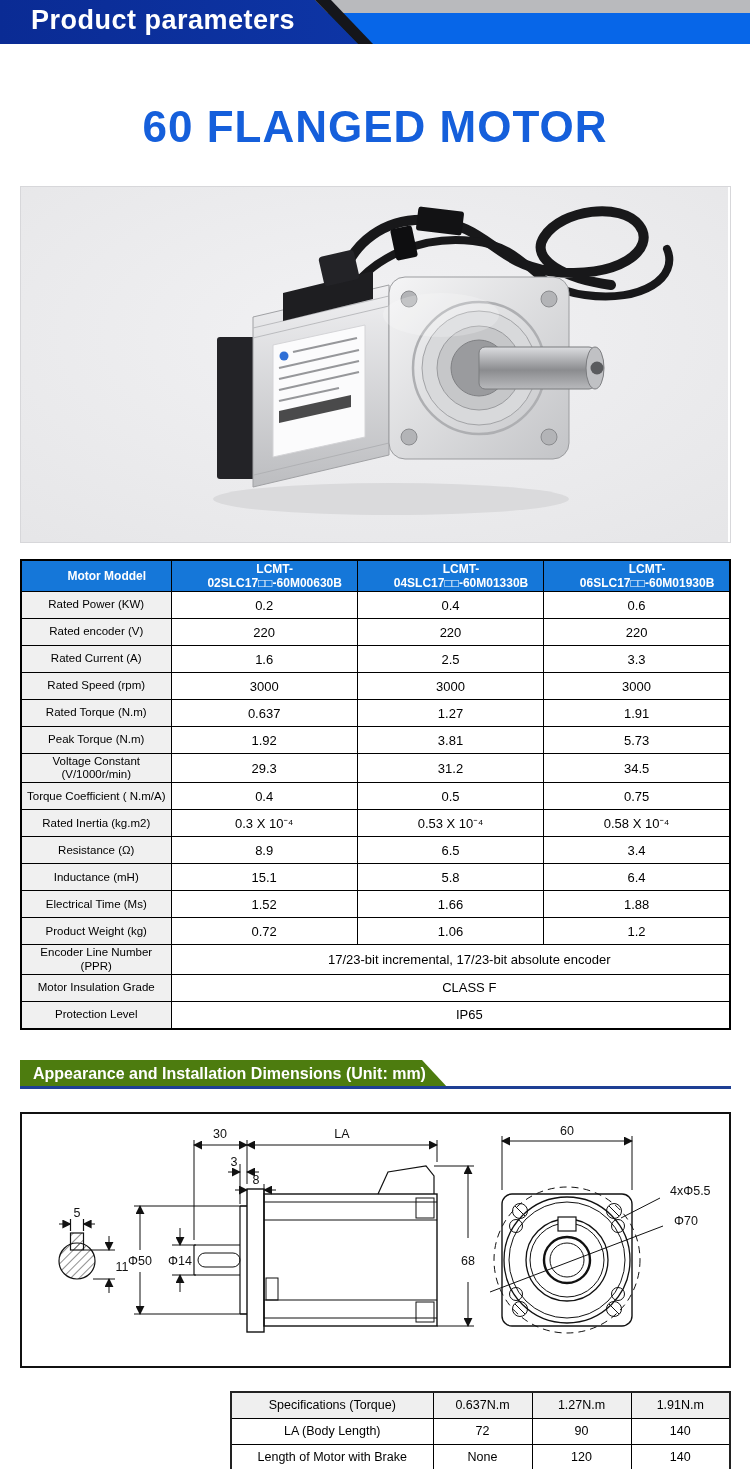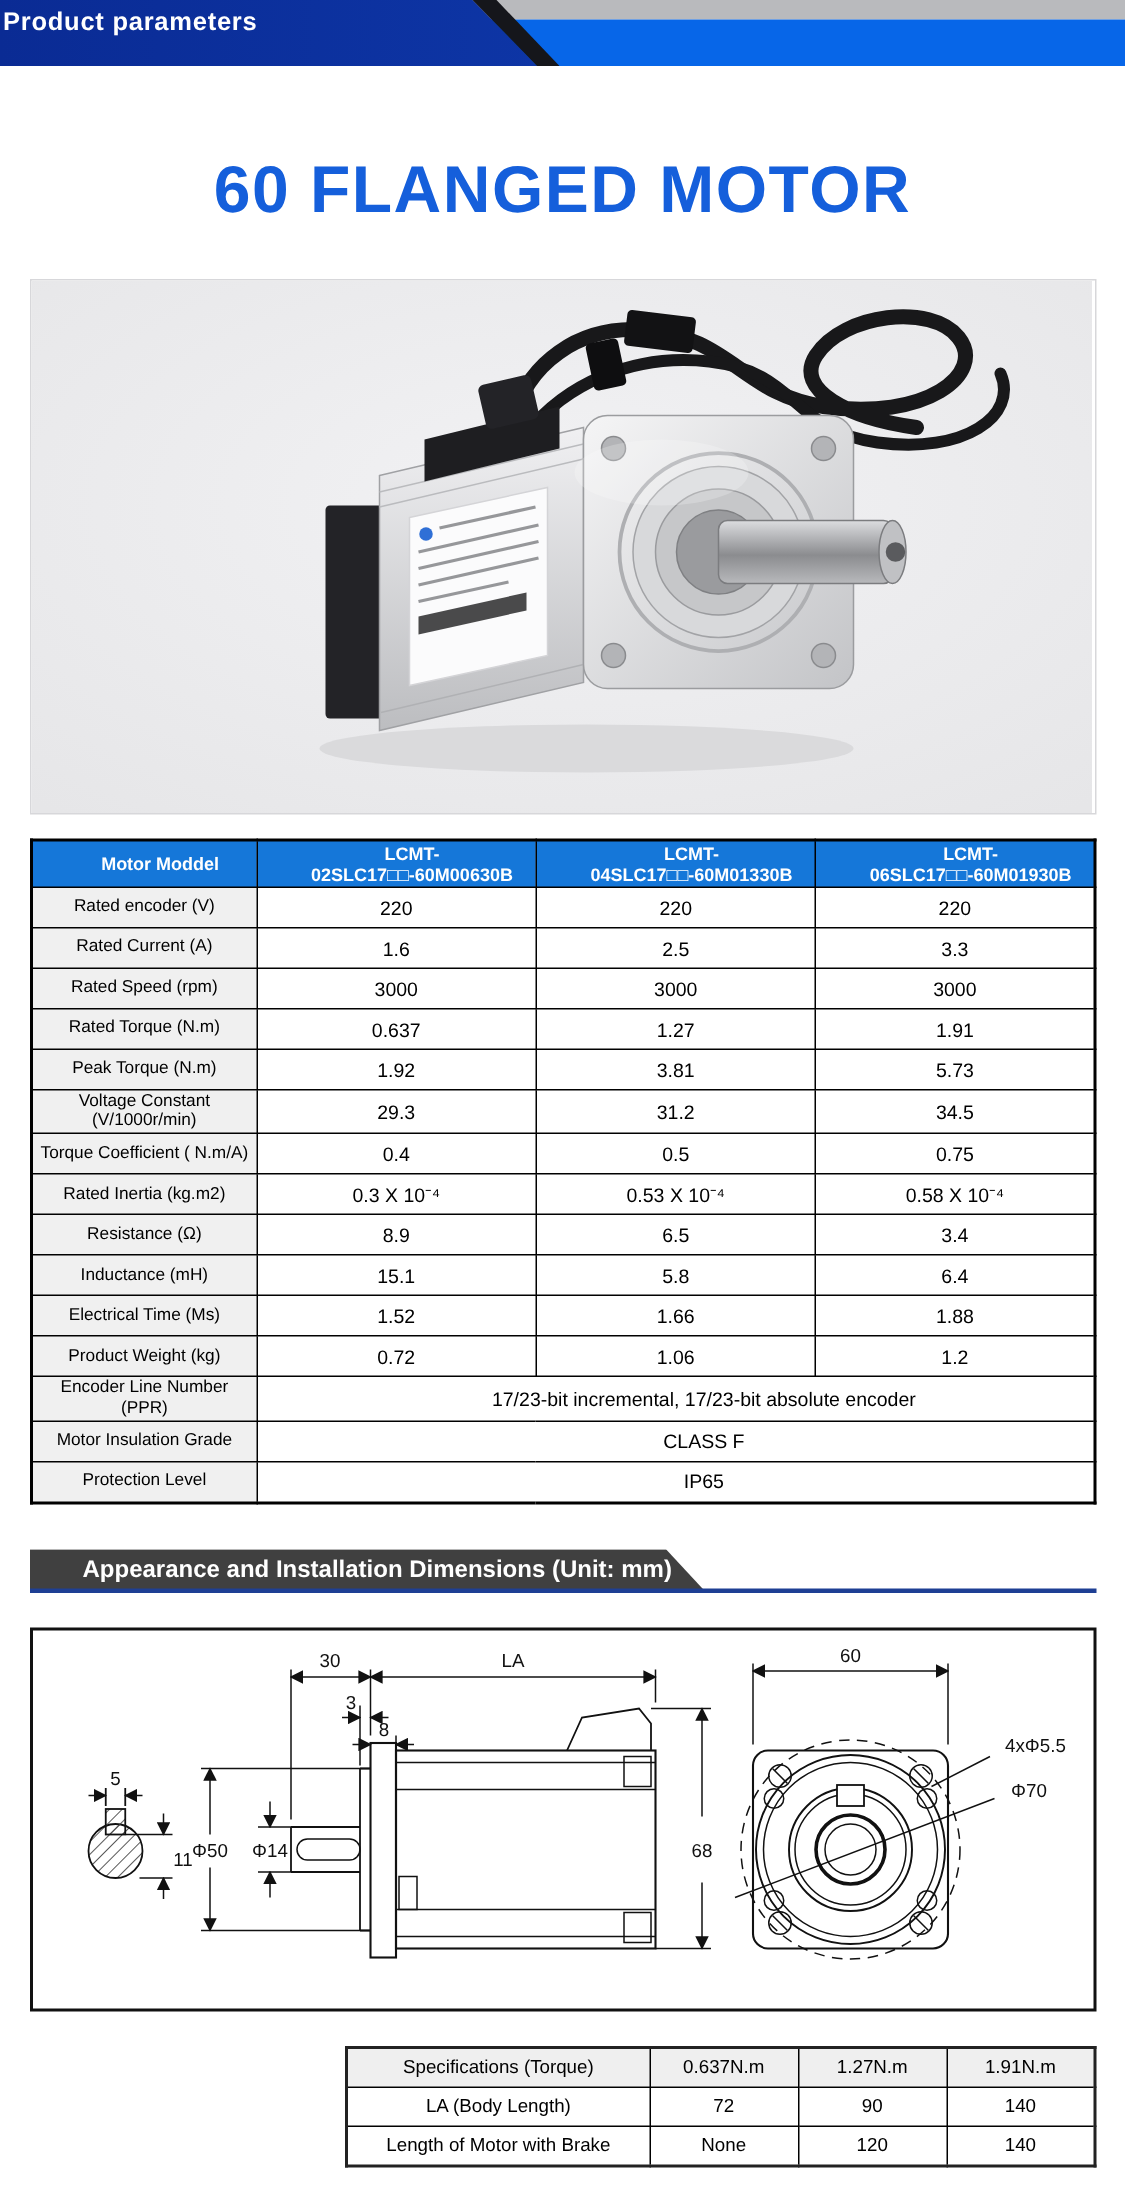--- a/index.html
+++ b/index.html
@@ -8,21 +8,21 @@
 
   
   .banner{position:relative;height:48px;background:#fff;}
   .banner .gray-strip{position:absolute;top:0;left:308px;right:0;height:13px;background:#b9babd;}
   .banner .blue-band{position:absolute;top:13px;left:0;right:0;bottom:4px;background:linear-gradient(90deg,#0a4ecb,#0766e8 45%,#0766e8);}
   .banner .dark-poly{position:absolute;top:0;left:0;width:100%;height:44px;
       background:linear-gradient(90deg,#0a2b94,#1140b8);
       clip-path:polygon(0 0,315px 0,358px 100%,0 100%);}
   .banner .dark-edge{position:absolute;top:0;left:0;width:100%;height:44px;background:#15161b;
       clip-path:polygon(315px 0,331px 0,373px 100%,358px 100%);}
-  .banner h1{position:absolute;left:2px;top:5px;margin:0;font-size:17px;font-weight:bold;
+  .banner h1{position:absolute;left:31px;top:5px;margin:0;font-size:27px;font-weight:bold;
       color:#fff;letter-spacing:.5px;z-index:3;}
 
   
   .page-title{margin-top:54px;text-align:center;font-size:44px;font-weight:bold;
       color:#155fdb;letter-spacing:1px;}
 
   
   .photo-box{margin:34px 19px 0 20px;border:1px solid #d7d7da;height:355px;overflow:hidden;}
   .photo-box svg{display:block;}
 
@@ -31,22 +31,22 @@
   .spec-table{margin:16px 0 0 20px;width:711px;table-layout:fixed;border:2px solid #000;}
   .spec-table td,.spec-table th{border:1px solid #000;text-align:center;vertical-align:middle;padding:1px 2px;}
   .spec-table thead th{background:#1577d9;color:#fff;font-weight:bold;font-size:12px;height:23px;padding-left:23px;}
   .spec-table col.c-label{width:150px;}
   .spec-table td.lbl{background:#f0f0f0;font-size:11.5px;height:24px;white-space:pre-line;line-height:1.15;}
   .spec-table td.val{background:#fff;font-size:13px;}
   .spec-table td.span-val{background:#fff;font-size:13px;padding-left:40px;}
 
   
   .ribbon{position:relative;height:31px;margin-top:30px;}
-  .ribbon .shape{position:absolute;left:20px;top:0;width:428px;height:28px;background:#404040;
-      clip-path:polygon(0 0,calc(100% - 26px) 0,100% 100%,0 100%);padding-left:22px;}
+  .ribbon .shape{position:absolute;left:20px;top:0;width:428px;height:28px;background:#4d7c0f;
+      clip-path:polygon(0 0,calc(100% - 26px) 0,100% 100%,0 100%);}
   .ribbon .shape span{display:block;padding-left:13px;line-height:28px;color:#fff;
       font-weight:bold;font-size:16px;}
   .ribbon .underline{position:absolute;left:20px;right:19px;top:26px;height:3px;background:#1e3f94;}
 
   
   .drawing-box{margin:21px 19px 0 20px;border:2px solid #111;height:252px;}
   .drawing-box svg{display:block;}
   .dwg-txt{font-family:"Liberation Sans",sans-serif;font-size:12.5px;fill:#111;}
 
   
@@ -155,20 +155,26 @@
   <thead>
     <tr>
       <th>Motor Moddel</th>
       <th>LCMT-02SLC17□□-60M00630B</th>
       <th>LCMT-04SLC17□□-60M01330B</th>
       <th>LCMT-06SLC17□□-60M01930B</th>
     </tr>
   </thead>
   <tbody>
       <tr>
+        <td class="lbl">Rated Power (KW)</td>
+        <td class="val">0.2</td>
+        <td class="val">0.4</td>
+        <td class="val">0.6</td>
+      </tr>
+      <tr>
         <td class="lbl">Rated encoder (V)</td>
         <td class="val">220</td>
         <td class="val">220</td>
         <td class="val">220</td>
       </tr>
       <tr>
         <td class="lbl">Rated Current (A)</td>
         <td class="val">1.6</td>
         <td class="val">2.5</td>
         <td class="val">3.3</td>

